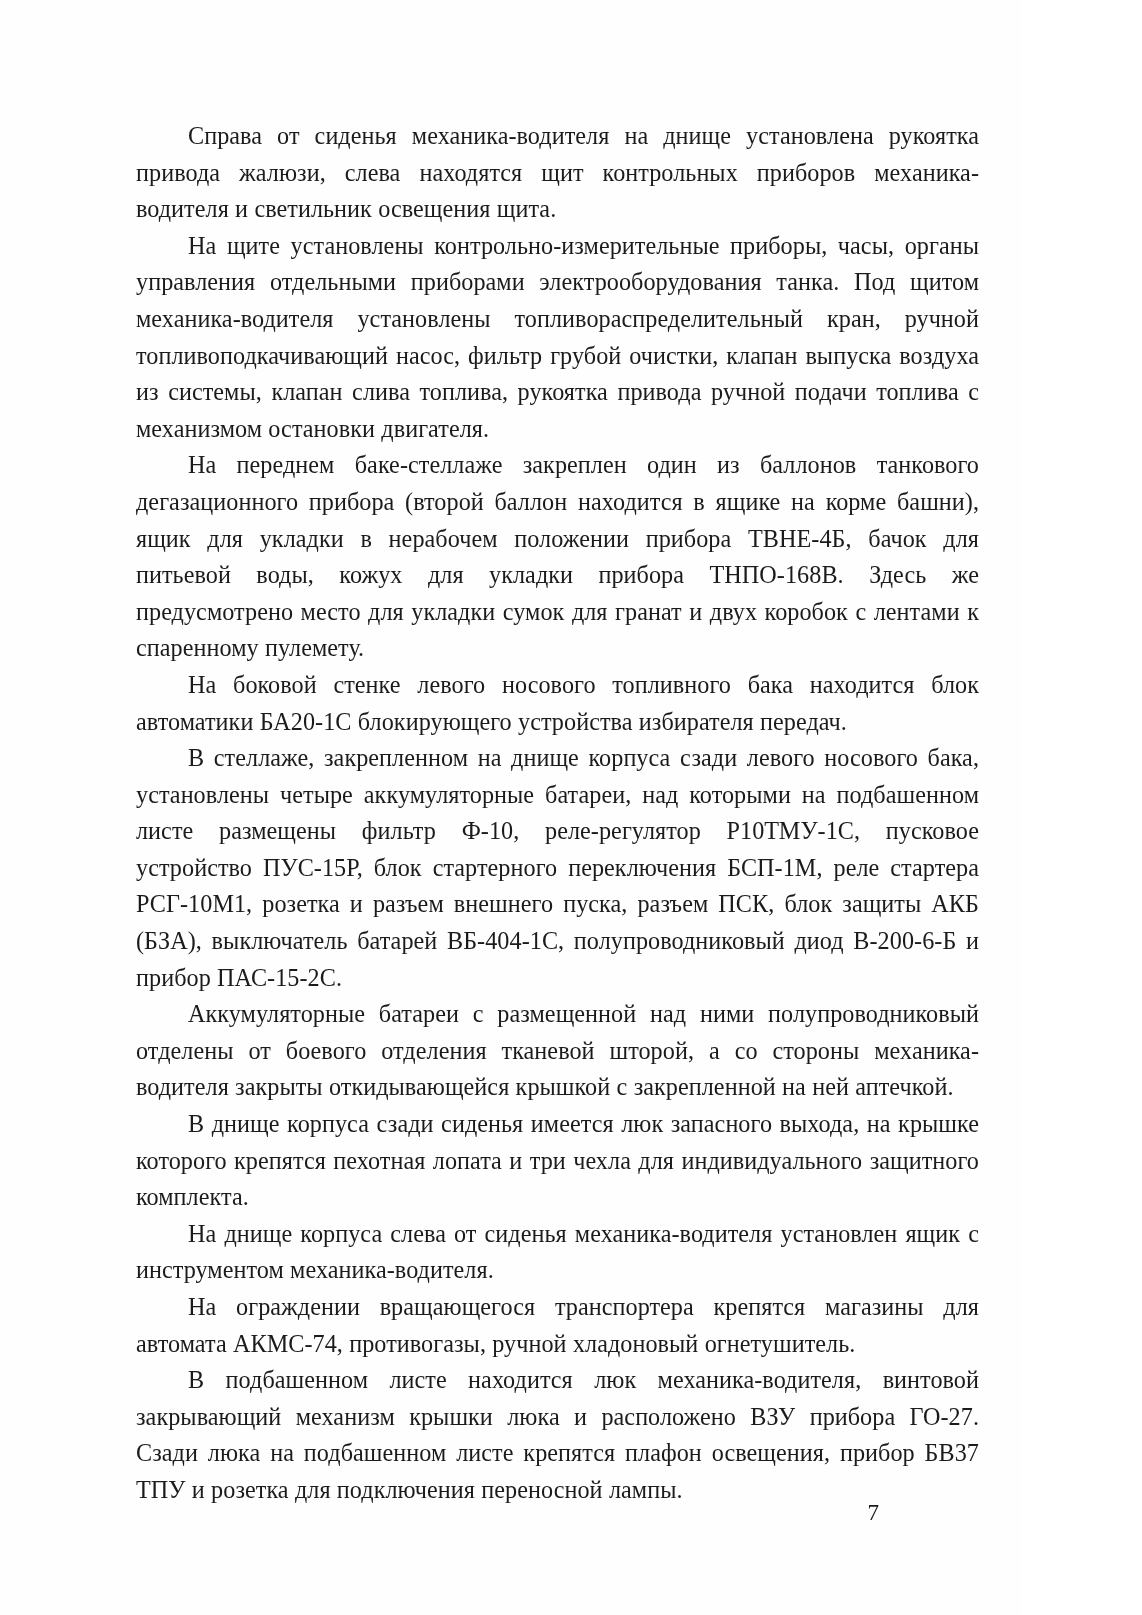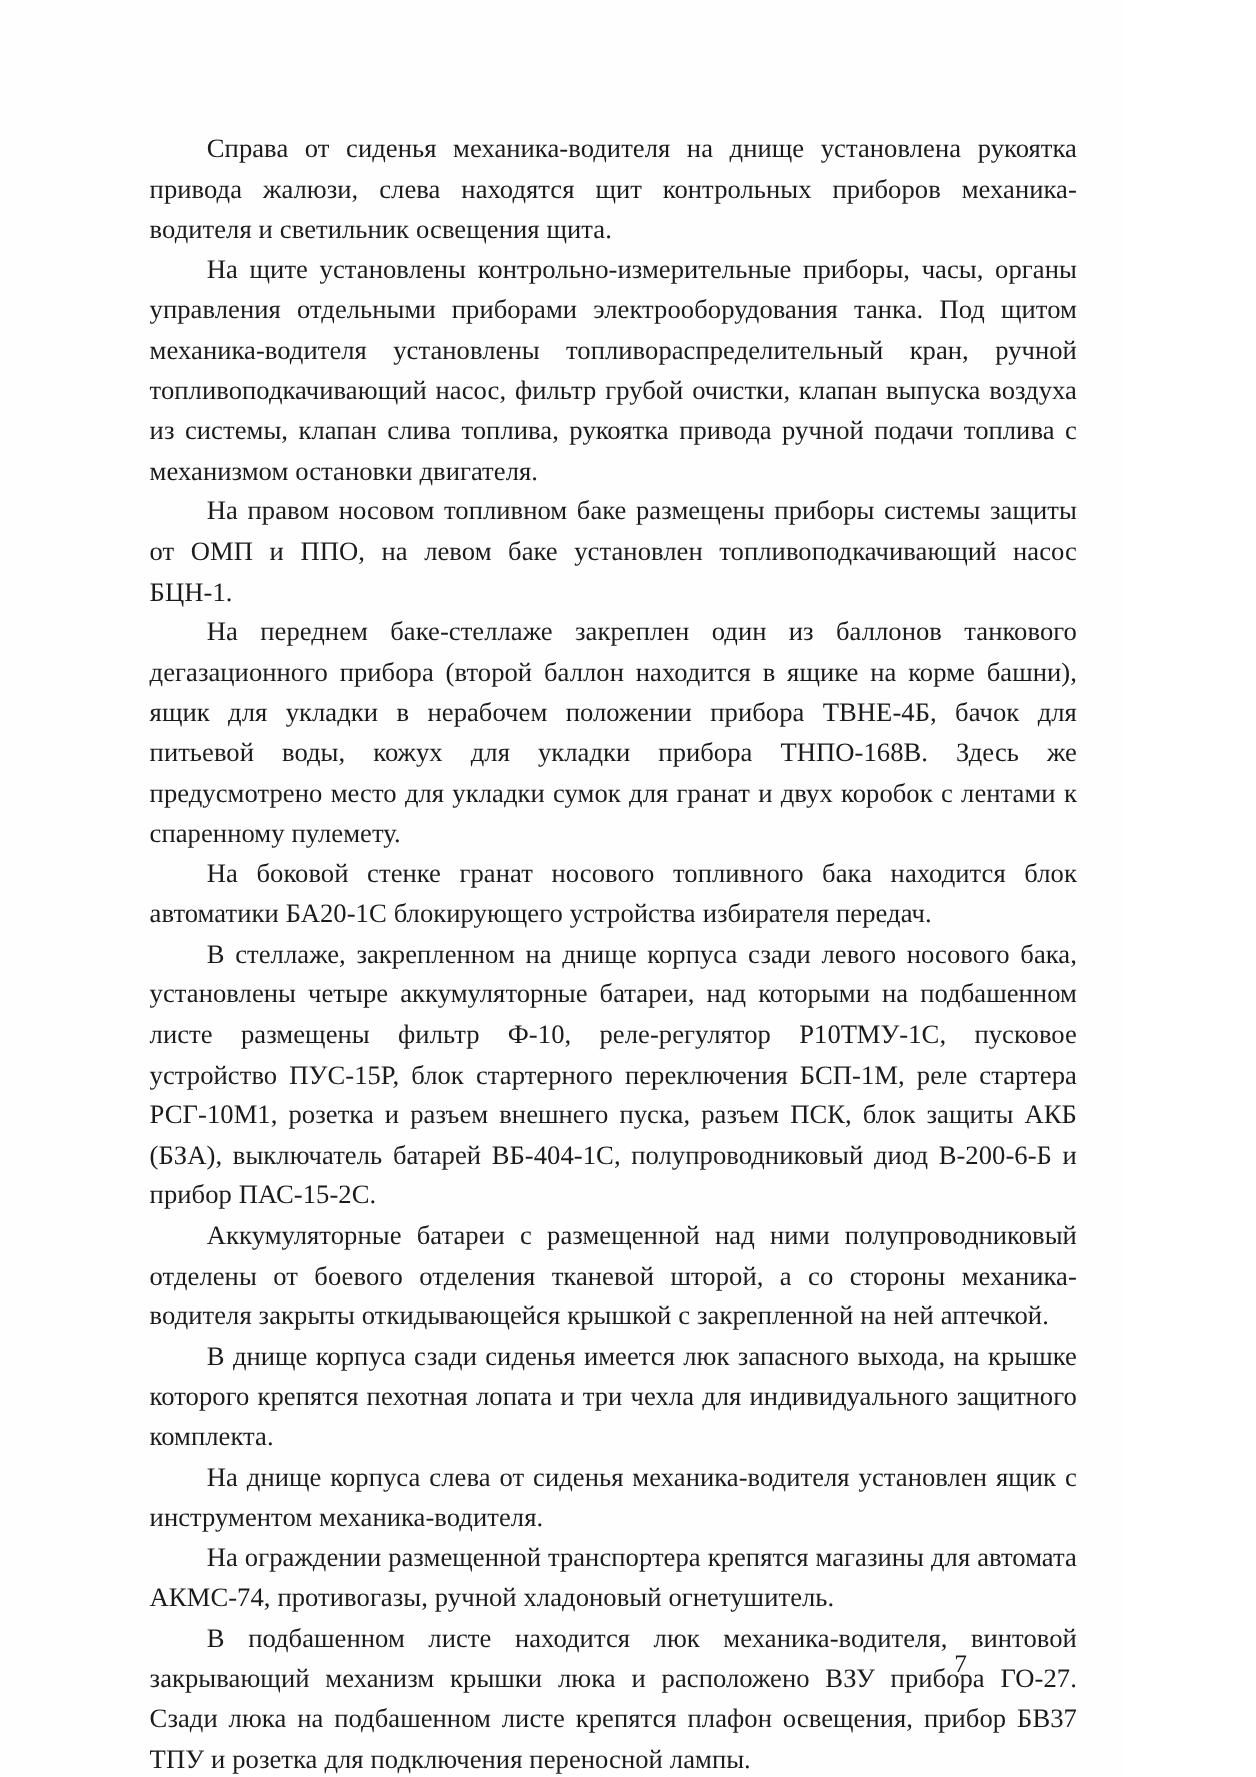--- a/index.html
+++ b/index.html
@@ -51,25 +51,24 @@
     color: #1b1b1b;
   }
 </style>
 </head>
 <body>
 
 <div class="page">
   <div class="content">
     <p class="para">Справа от сиденья механика-водителя на днище установлена рукоятка привода жалюзи, слева находятся щит контрольных приборов механика-водителя и светильник освещения щита.</p>
     <p class="para">На щите установлены контрольно-измерительные приборы, часы, органы управления отдельными приборами электрооборудования танка. Под щитом механика-водителя установлены топливораспределительный кран, ручной топливоподкачивающий насос, фильтр грубой очистки, клапан выпуска воздуха из системы, клапан слива топлива, рукоятка привода ручной подачи топлива с механизмом остановки двигателя.</p>
-    <p class="para">На правом носовом топливном баке размещены приборы системы защиты от ОМП и ППО, на левом баке установлен топливоподкачивающий насос БЦН-1.</p>
     <p class="para">На переднем баке-стеллаже закреплен один из баллонов танкового дегазационного прибора (второй баллон находится в ящике на корме башни), ящик для укладки в нерабочем положении прибора ТВНЕ-4Б, бачок для питьевой воды, кожух для укладки прибора ТНПО-168В. Здесь же предусмотрено место для укладки сумок для гранат и двух коробок с лентами к спаренному пулемету.</p>
-    <p class="para">На боковой стенке гранат носового топливного бака находится блок автоматики БА20-1С блокирующего устройства избирателя передач.</p>
+    <p class="para">На боковой стенке левого носового топливного бака находится блок автоматики БА20-1С блокирующего устройства избирателя передач.</p>
     <p class="para">В стеллаже, закрепленном на днище корпуса сзади левого носового бака, установлены четыре аккумуляторные батареи, над которыми на подбашенном листе размещены фильтр Ф-10, реле-регулятор Р10ТМУ-1С, пусковое устройство ПУС-15Р, блок стартерного переключения БСП-1М, реле стартера РСГ-10М1, розетка и разъем внешнего пуска, разъем ПСК, блок защиты АКБ (БЗА), выключатель батарей ВБ-404-1С, полупроводниковый диод В-200-6-Б и прибор ПАС-15-2С.</p>
     <p class="para">Аккумуляторные батареи с размещенной над ними полупроводниковый отделены от боевого отделения тканевой шторой, а со стороны механика-водителя закрыты откидывающейся крышкой с закрепленной на ней аптечкой.</p>
     <p class="para">В днище корпуса сзади сиденья имеется люк запасного выхода, на крышке которого крепятся пехотная лопата и три чехла для индивидуального защитного комплекта.</p>
     <p class="para">На днище корпуса слева от сиденья механика-водителя установлен ящик с инструментом механика-водителя.</p>
-    <p class="para">На ограждении размещенной транспортера крепятся магазины для автомата АКМС-74, противогазы, ручной хладоновый огнетушитель.</p>
+    <p class="para">На ограждении вращающегося транспортера крепятся магазины для автомата АКМС-74, противогазы, ручной хладоновый огнетушитель.</p>
     <p class="para">В подбашенном листе находится люк механика-водителя, винтовой закрывающий механизм крышки люка и расположено ВЗУ прибора ГО-27. Сзади люка на подбашенном листе крепятся плафон освещения, прибор БВ37 ТПУ и розетка для подключения переносной лампы.</p>
 
   </div>
   <div class="page-number">7</div>
 </div>
 
 </body></html>

